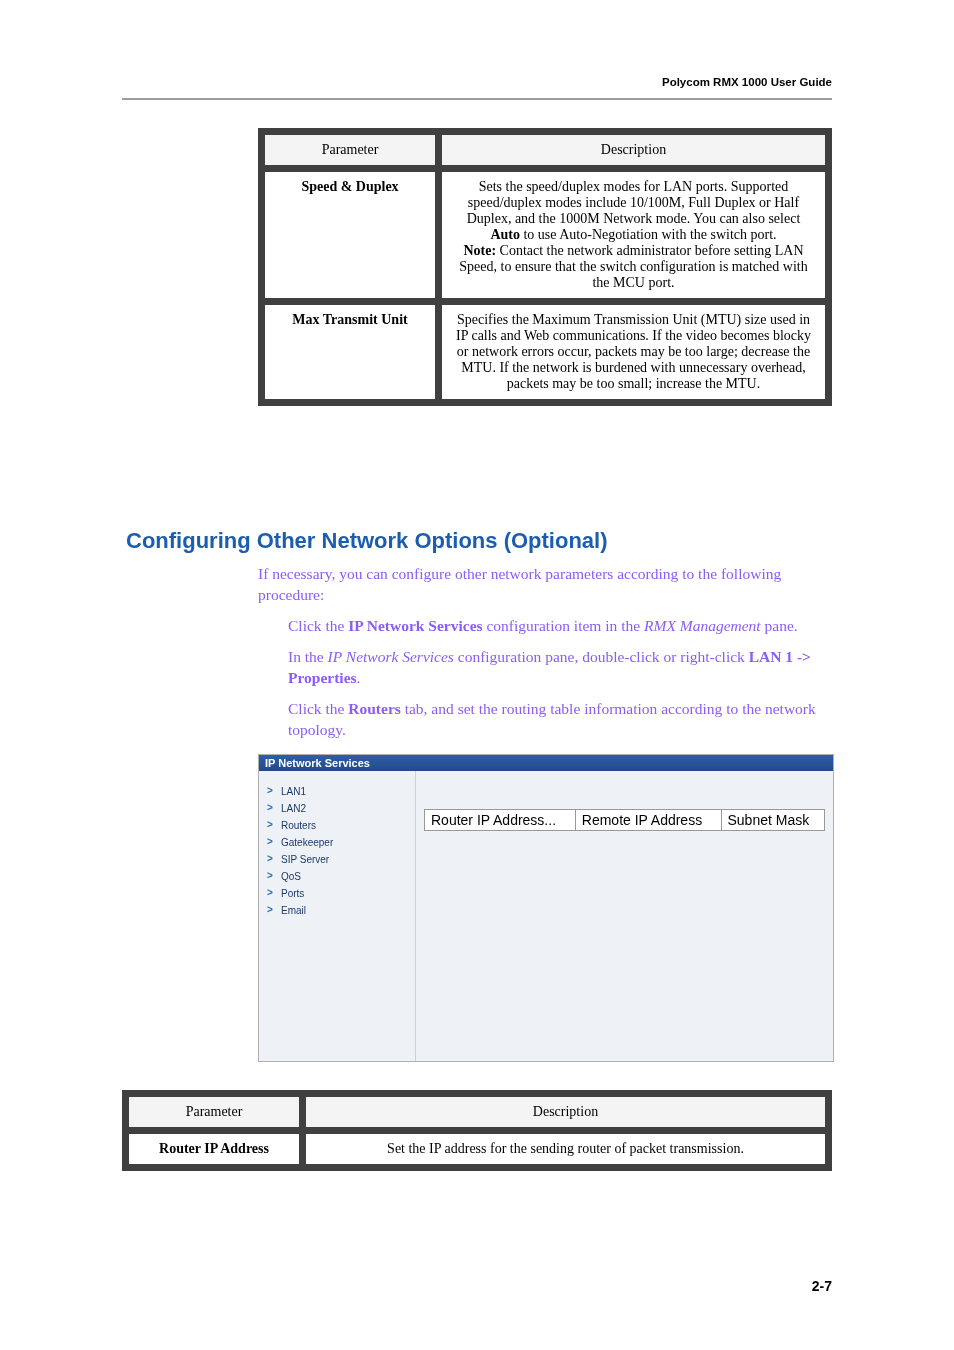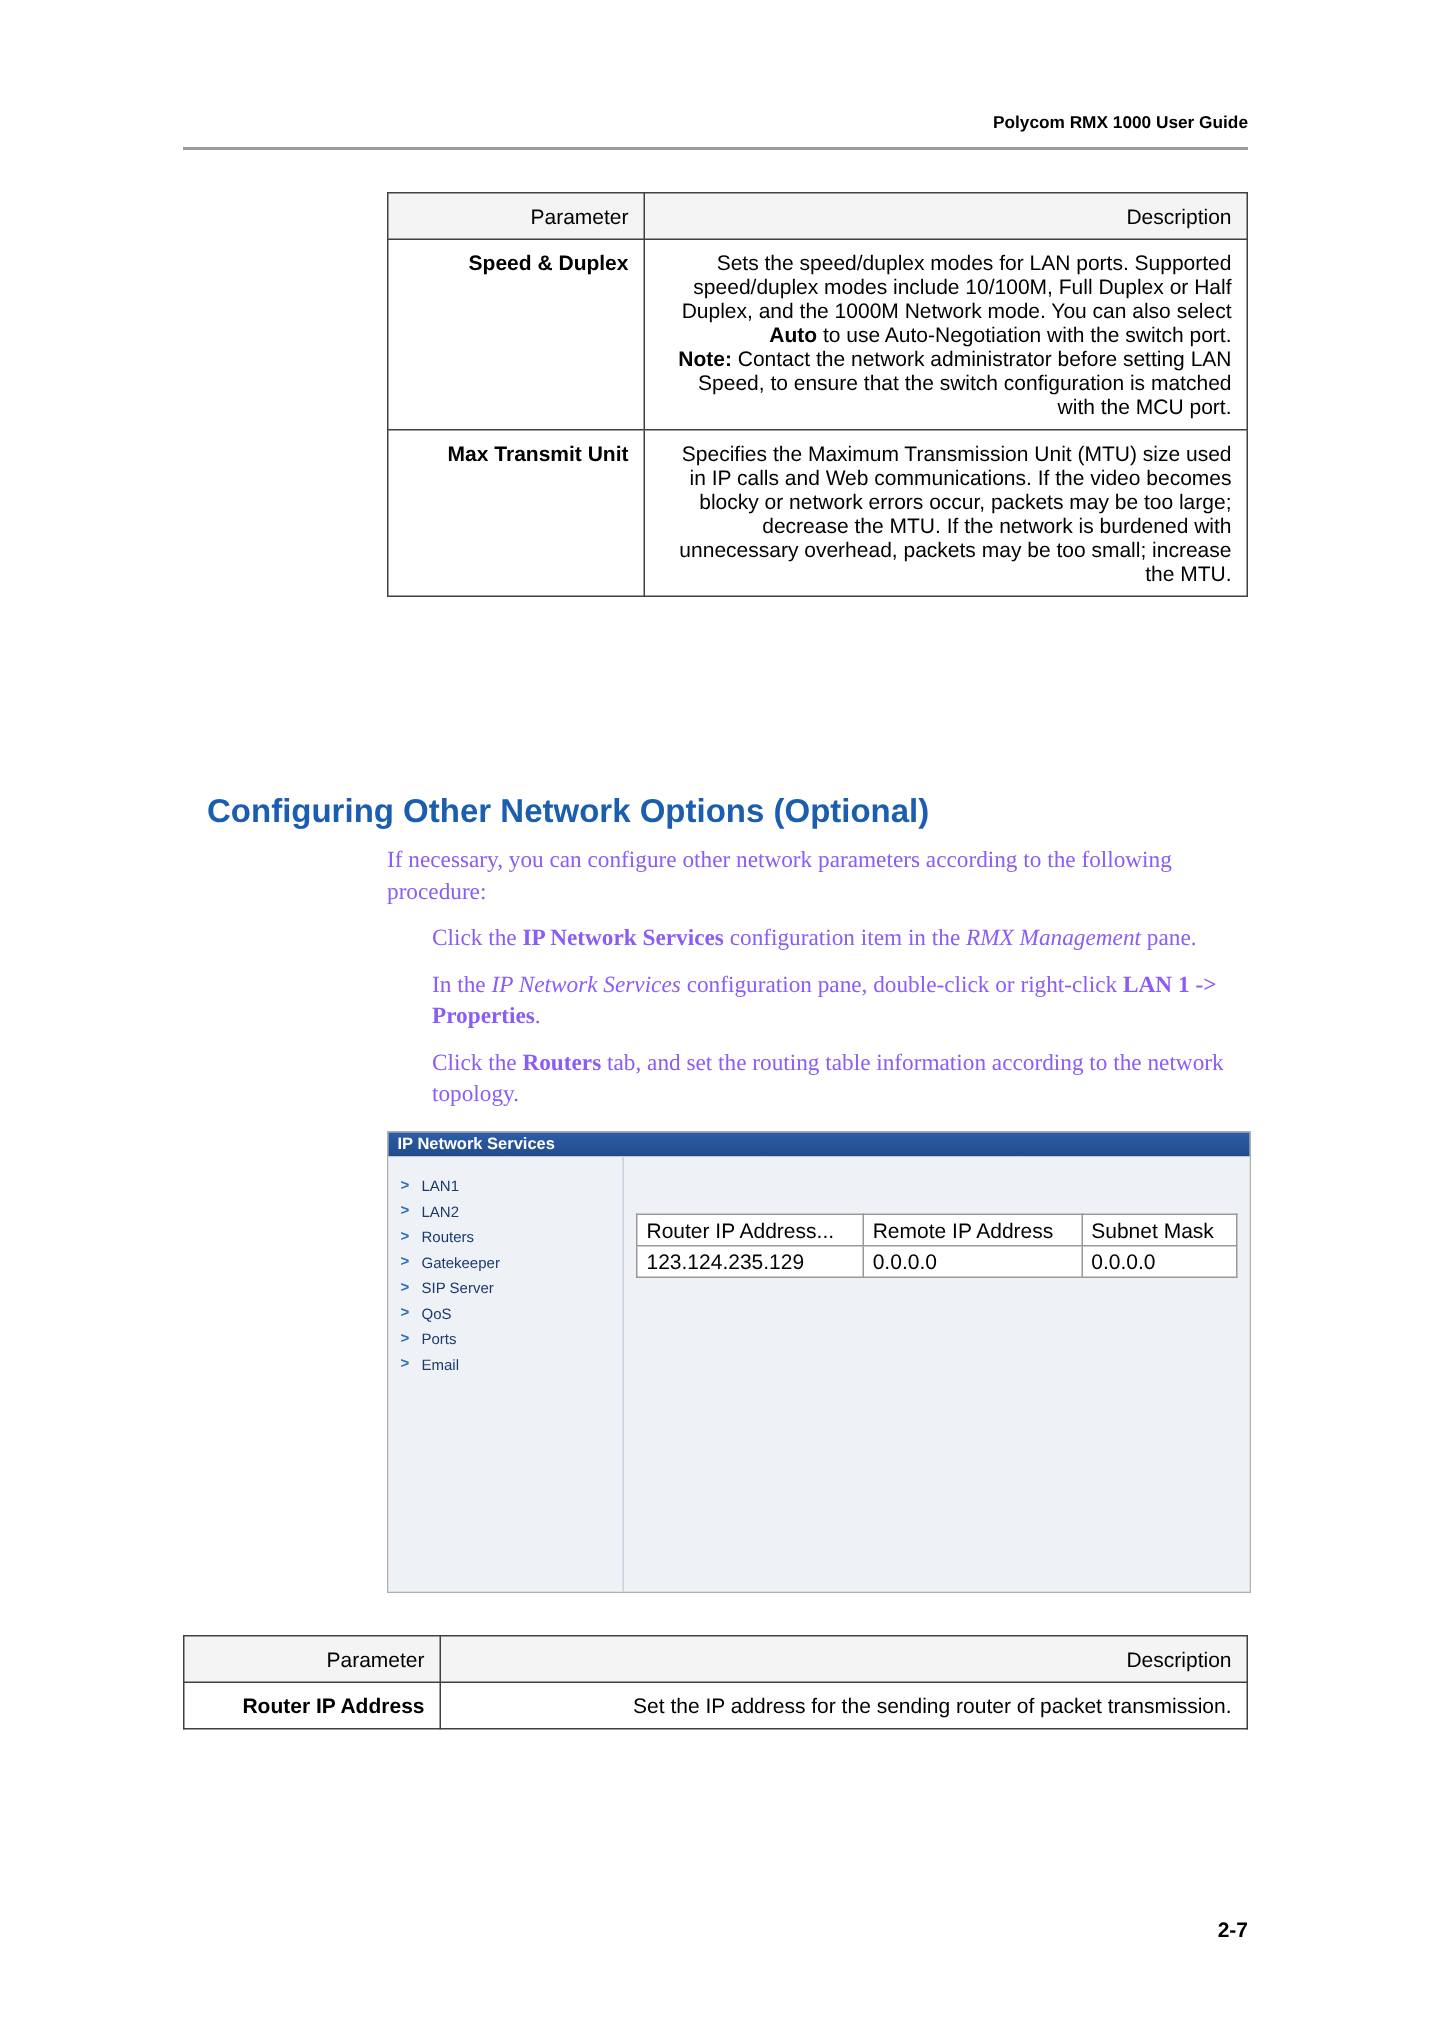--- a/index.html
+++ b/index.html
@@ -37,39 +37,40 @@
     left: 258px;
     right: 122px;
   }
   table.info {
     border-collapse: collapse;
     width: 100%;
     font-family: Arial, Helvetica, sans-serif;
     font-size: 14px;
   }
   table.info th, table.info td {
-    border: 1px solid #404040;
+    border: 7px solid #404040;
     padding: 7px 10px;
     vertical-align: top;
-    text-align: right;
+    text-align: center;
+    font-family: Liberation Serif, serif;
   }
   table.info th {
     background: #f4f4f4;
     font-weight: normal;
   }
   table.info td.label {
     width: 150px;
     font-weight: bold;
   }
   .h2 {
     font-family: Arial, Helvetica, sans-serif;
     font-weight: 900;
     color: #1b5eb0;
     font-size: 22px;
-    margin: 46px 0 10px 16px;
+    margin: 46px 0 10px 4px;
   }
   .h2wrap {
     position: absolute;
     left: 122px;
     right: 122px;
     top: 482px;
   }
   .body {
     font-family: Georgia, "Palatino Linotype", "Book Antiqua", serif;
     font-size: 15.5px;
@@ -230,25 +231,20 @@
           <div class="item">Email</div>
         </div>
         <div class="ss-right">
           <table class="router">
             <tbody>
                 <tr>
               <th>Router IP Address...</th>
               <th>Remote IP Address</th>
               <th>Subnet Mask</th>
             </tr>
-            <tr>
-              <td>123.124.235.129</td>
-              <td>0.0.0.0</td>
-              <td>0.0.0.0</td>
-            </tr>
           </tbody>
             </table>
         </div>
       </div>
     </div>
 
     <table class="info" style="margin-left:0;">
       <thead>
         <tr>
           <th class="label">Parameter</th>

